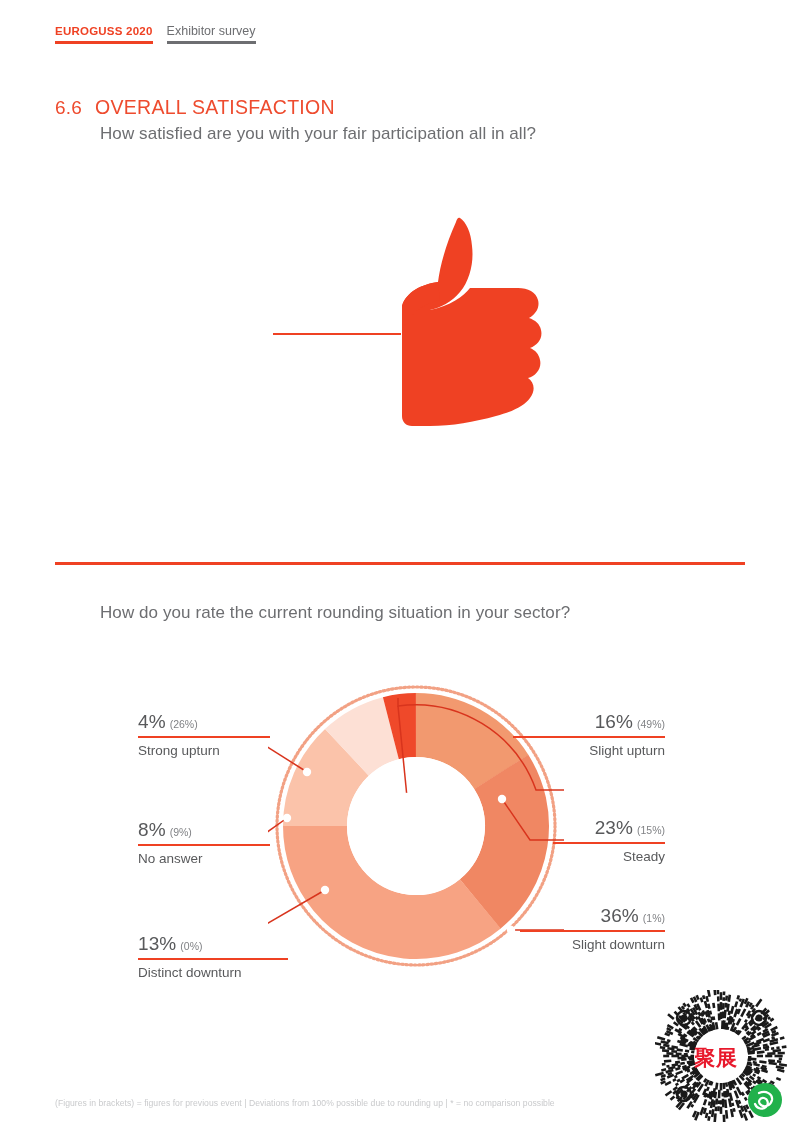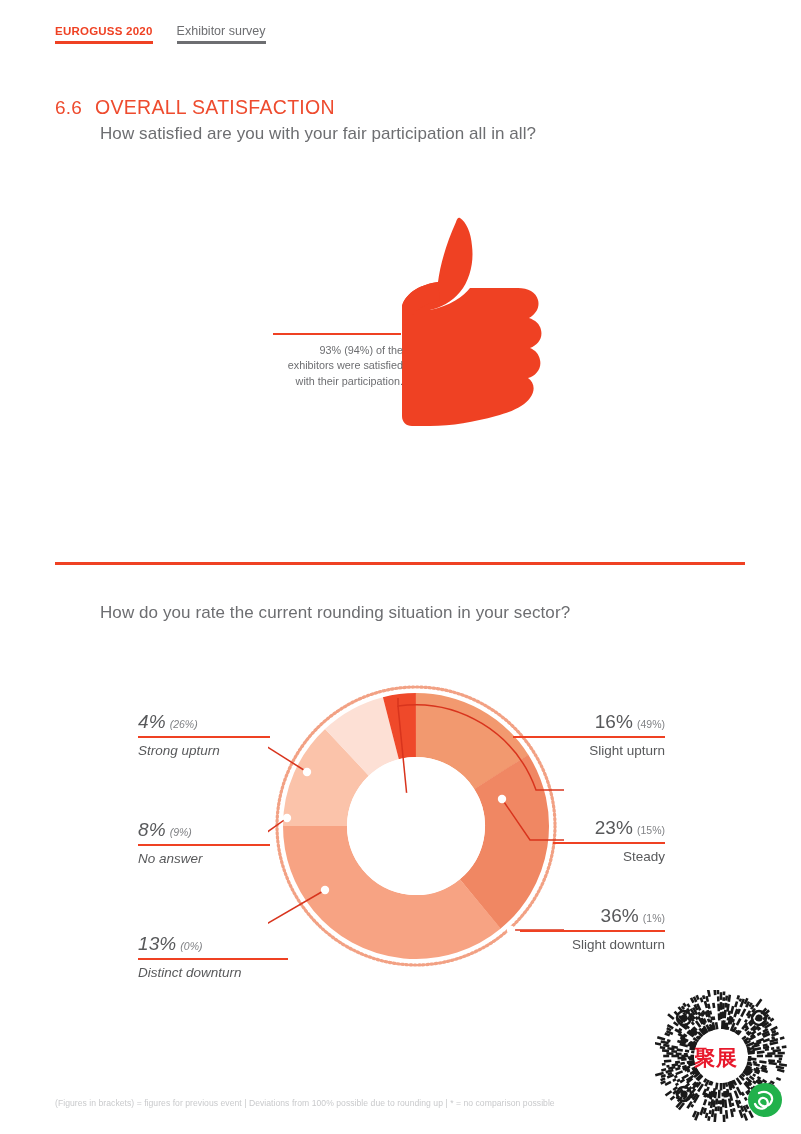--- a/index.html
+++ b/index.html
@@ -15,21 +15,21 @@
     overflow: hidden;
   }
 
   
   .page-header {
     position: absolute;
     left: 55px;
     top: 24px;
     display: flex;
     align-items: flex-start;
-    gap: 24px;
+    gap: 14px;
   }
   .brand-block { display: flex; flex-direction: column; }
   .brand-name {
     font-size: 11.5px;
     font-weight: bold;
     letter-spacing: .02em;
     color: #ef4123;
     line-height: 15px;
   }
   .brand-rule {
@@ -163,21 +163,21 @@
     height: 1.6px;
     background: #ef4123;
     margin: 2px 0 3px 0;
   }
   .callout .lbl {
     font-size: 13.5px;
     color: #58595b;
     line-height: 19px;
     white-space: nowrap;
   }
-  .callout.left { text-align: left; font-style: italic; }
+  .callout.left { text-align: left; }
   .callout.right { text-align: right; }
 
   .co-strong  { left: 138px; top: 712px; width: 132px; }
   .co-noans   { left: 138px; top: 820px; width: 132px; }
   .co-distinct{ left: 138px; top: 906px; width: 150px; margin-top: 28px; }
   .co-slightup{ left: 513px; top: 712px; width: 152px; }
   .co-steady  { left: 553px; top: 818px; width: 112px; }
   .co-slightdn{ left: 520px; top: 906px; width: 145px; }
 
   
@@ -268,21 +268,20 @@
       M 38 72
       C 22 74 6 82 2 96
       L 2 120
       C 10 104 22 94 40 90
       Z"></path>
   </svg>
 </div>
 
 <div class="thumb-caption">
   <div class="rule"></div>
-  <div class="txt">93% (94%) of the exhibitors were satisfied with their participation.</div>
 </div>
 
 <div class="divider"></div>
 
 <div class="section sec-67">
   <div class="sec-sub">How do you rate the current rounding situation in your sector?</div>
 </div>
 
 <div class="donut-wrap">
   <svg width="296" height="296" viewBox="0 0 296 296" aria-hidden="true">

